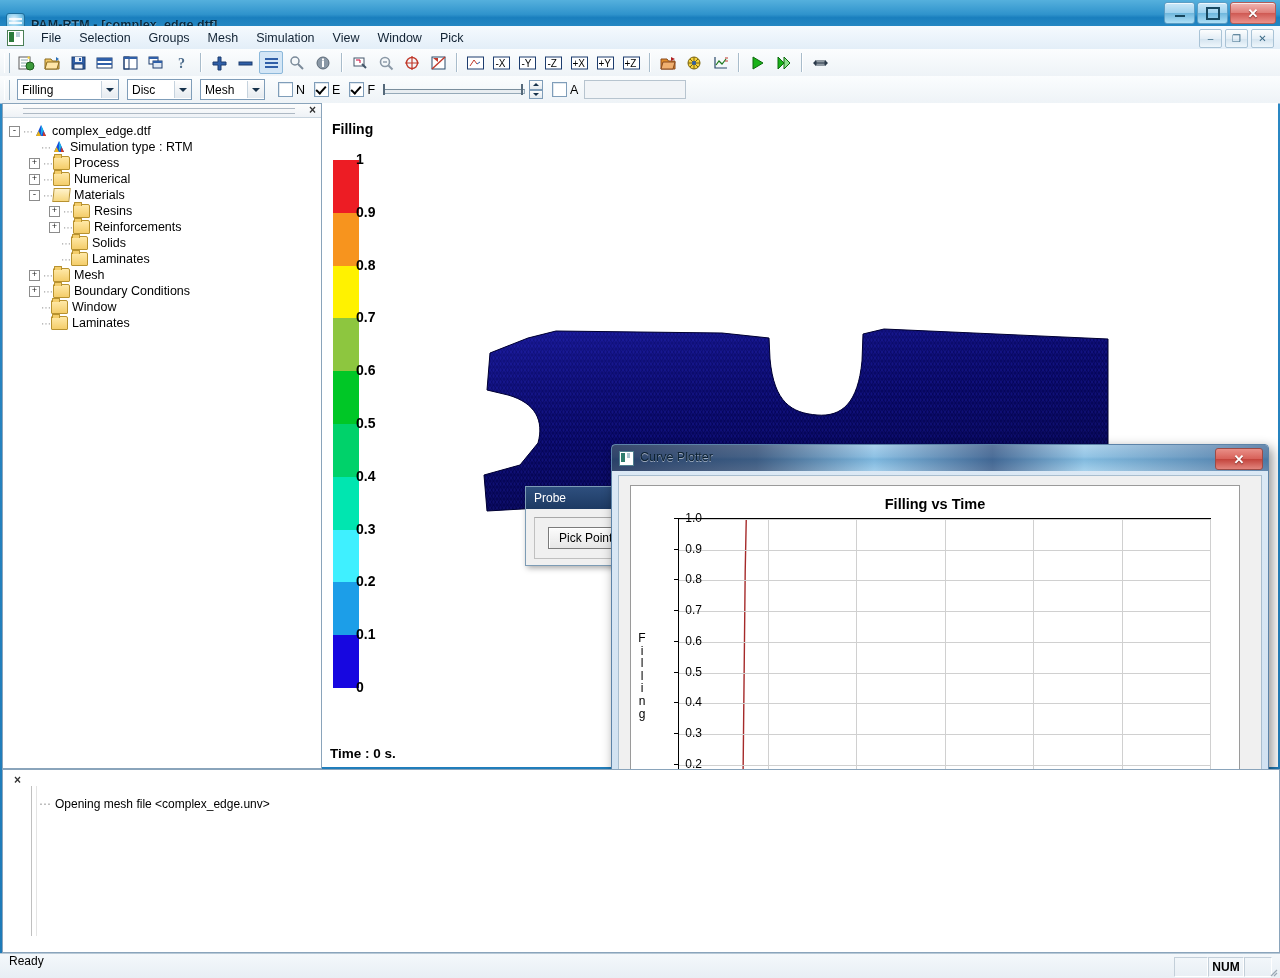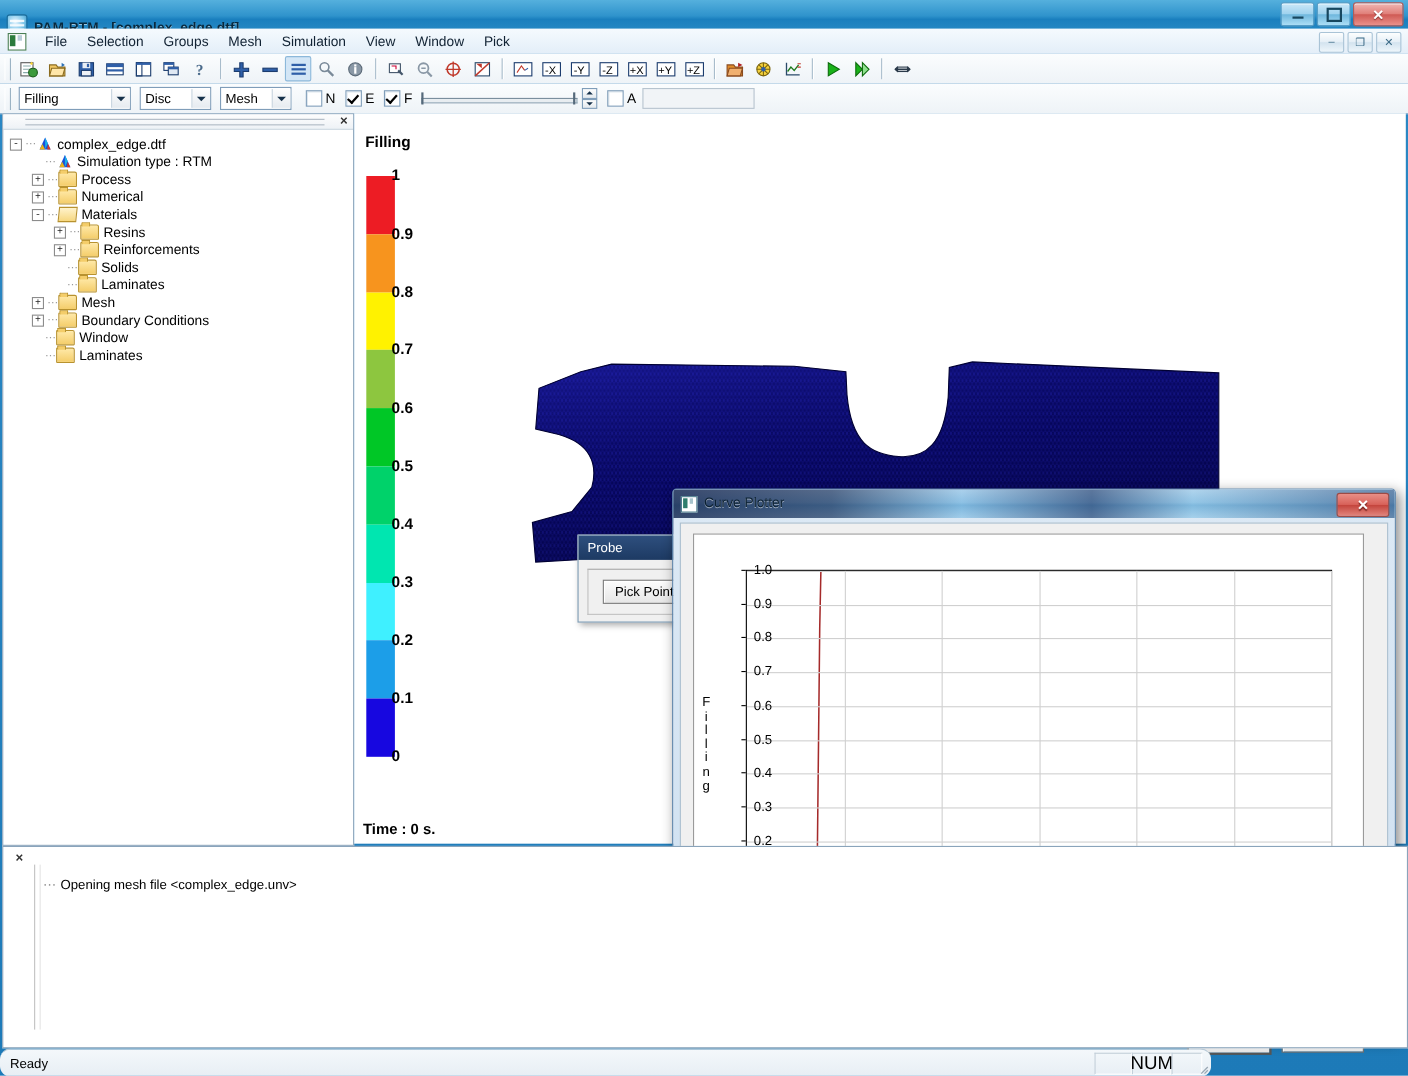--- a/index.html
+++ b/index.html
@@ -123,27 +123,27 @@
   
   .logpanel{position:absolute;left:2px;top:769px;width:1276px;height:182px;background:#fff;
     border:1px solid #8aa4bb;}
   .log-close{position:absolute;left:11px;top:3px;font-size:12px;font-weight:700;color:#333;cursor:pointer;}
   .log-rail{position:absolute;left:28px;top:16px;width:4px;height:150px;
     border-left:1px solid #c0c0c0;border-right:1px solid #e4e4e4;}
   .logline{position:absolute;left:36px;font-size:12px;color:#000;white-space:nowrap;}
   .logline .lead{color:#9a9a9a;margin-right:4px;}
 
   
-  .statusbar{position:absolute;left:0;top:953px;width:1101px;height:25px;
+  .statusbar{position:absolute;left:0;top:953px;width:1280px;height:25px;
     background:linear-gradient(180deg,#f4f8fb 0%,#e7eef4 100%);
-    border-top:1px solid #b7c9d7;display:flex;align-items:center;border-radius:10px;}
+    border-top:1px solid #b7c9d7;display:flex;align-items:flex-start;}
   .st-text{margin-left:9px;font-size:12px;color:#000;}
   .st-right{position:absolute;right:8px;top:3px;display:flex;gap:0;}
   .st-pane{height:18px;border:1px solid #c3cfd9;border-right-color:#fff;border-bottom-color:#fff;
-    display:flex;align-items:center;justify-content:center;font-size:17px;color:#000;}
+    display:flex;align-items:center;justify-content:center;font-size:12px;color:#000;font-weight:bold;}
   .st-grip{position:absolute;right:2px;bottom:2px;width:12px;height:12px;}
 
   
   .probe{position:absolute;left:525px;top:486px;width:150px;height:78px;
     border:1px solid #7d9cb5;background:#f0f0f0;box-shadow:2px 2px 6px rgba(0,0,0,.35);}
   .probe-tb{height:22px;background:linear-gradient(180deg,#2e4f7e 0%,#1d3a63 100%);
     display:flex;align-items:center;padding-left:8px;color:#fff;font-size:12px;}
   .probe-group{position:absolute;left:8px;top:30px;width:132px;height:40px;
     border:1px solid #c0c0c0;border-top-color:#a8a8a8;background:#f0f0f0;}
   .probe-btn{position:absolute;left:22px;top:40px;height:20px;padding:0 10px;
@@ -685,20 +685,21 @@
   <div class="plotter">
     <div class="plot-tb">
       <div class="glow"></div>
       <div class="ic"></div>
       <div class="plot-title">Curve Plotter</div>
       <div class="plot-x">✕</div>
     </div>
 
     <div class="plot-body">
       <div class="plot-card">
+        <div class="chart-title">Filling vs Time</div>
         <div class="axis-y-label" id="ylabel">
             <div>F</div>
             <div>i</div>
             <div>l</div>
             <div>l</div>
             <div>i</div>
             <div>n</div>
             <div>g</div>
           </div>
         <div class="axis-x-label">Time (s)</div>

